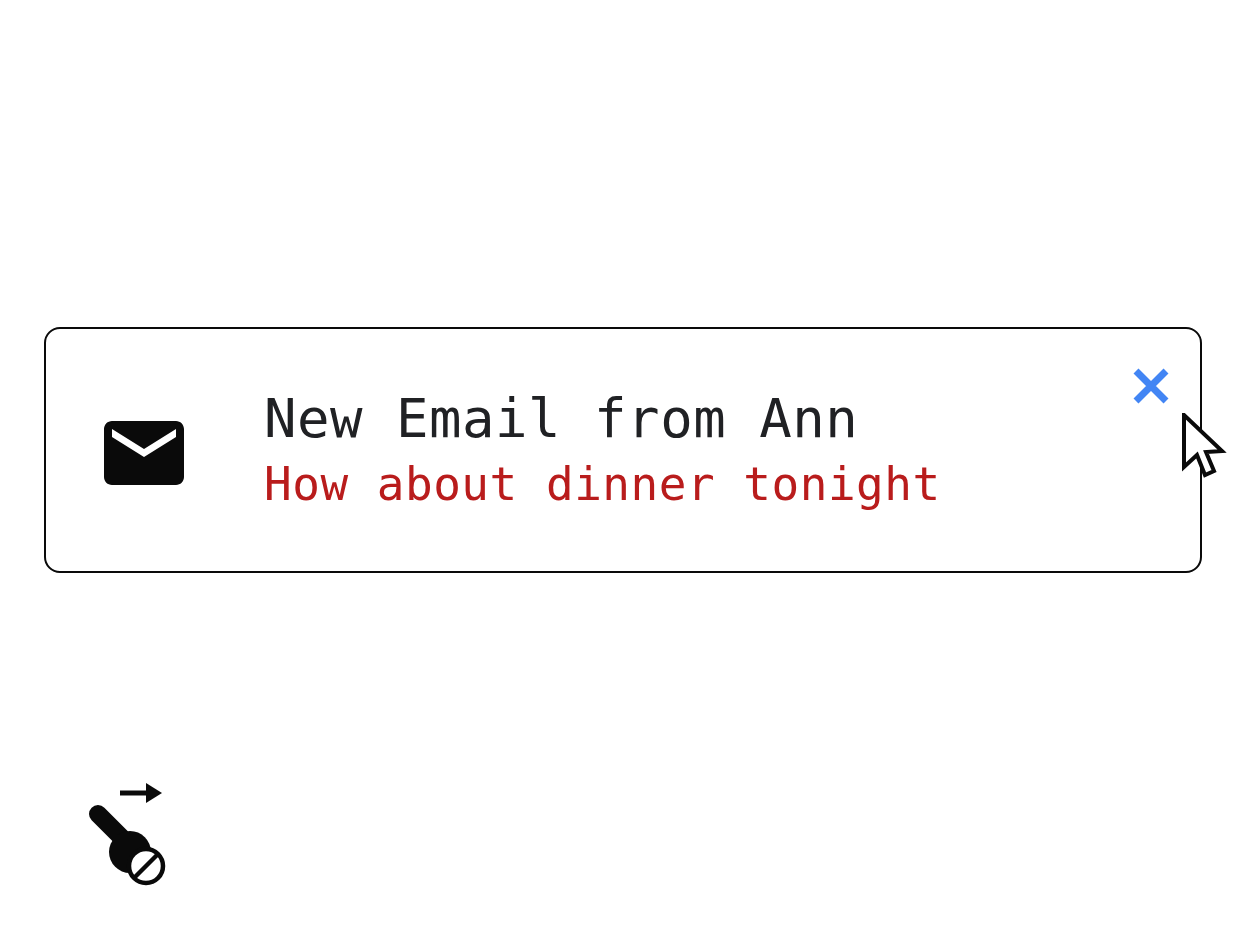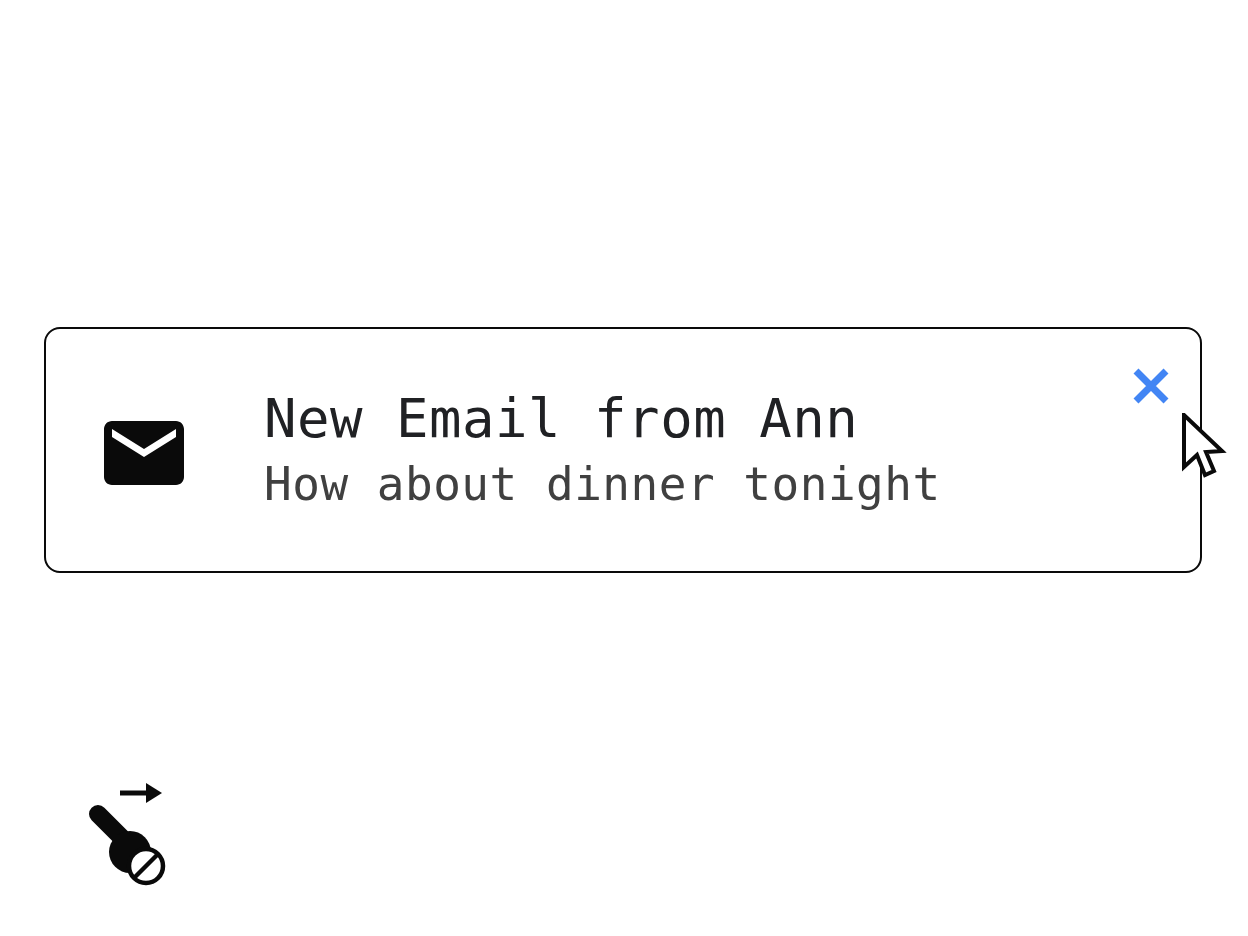--- a/index.html
+++ b/index.html
@@ -44,21 +44,21 @@
     color: #202124;
     white-space: nowrap;
     letter-spacing: 0.5px;
   }
   .notif-subtitle {
     position: absolute;
     left: 218px;
     top: 130px;
     font-size: 46px;
     line-height: 1.1;
-    color: #404040;
+    color: #b91c1c;
     white-space: nowrap;
     letter-spacing: 0.5px;
   }
   .close-btn {
     position: absolute;
     left: 1082px;
     top: 34px;
     width: 46px;
     height: 46px;
     background: none;

